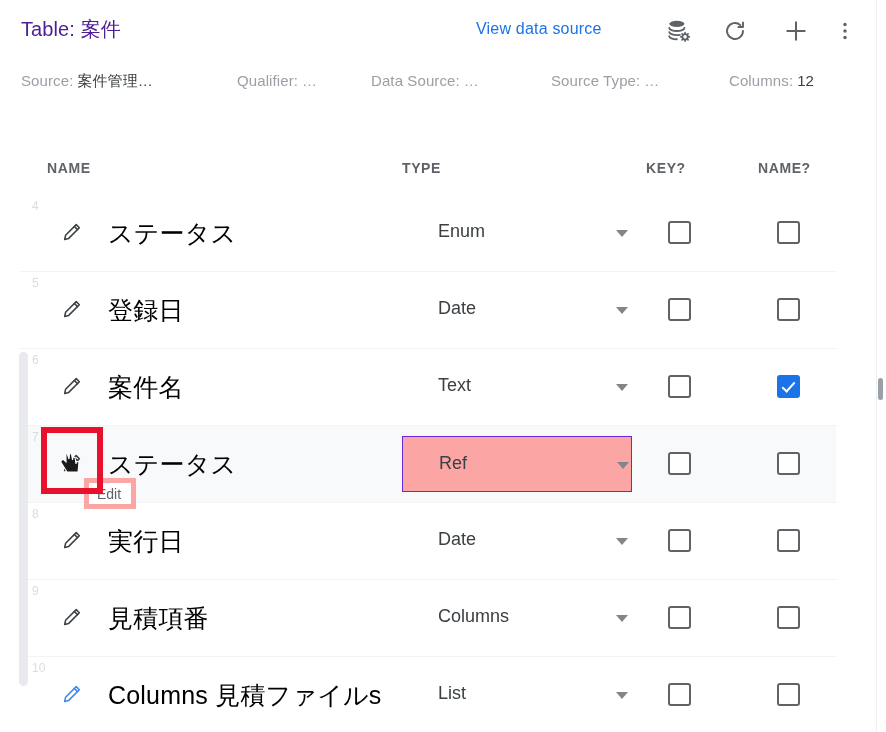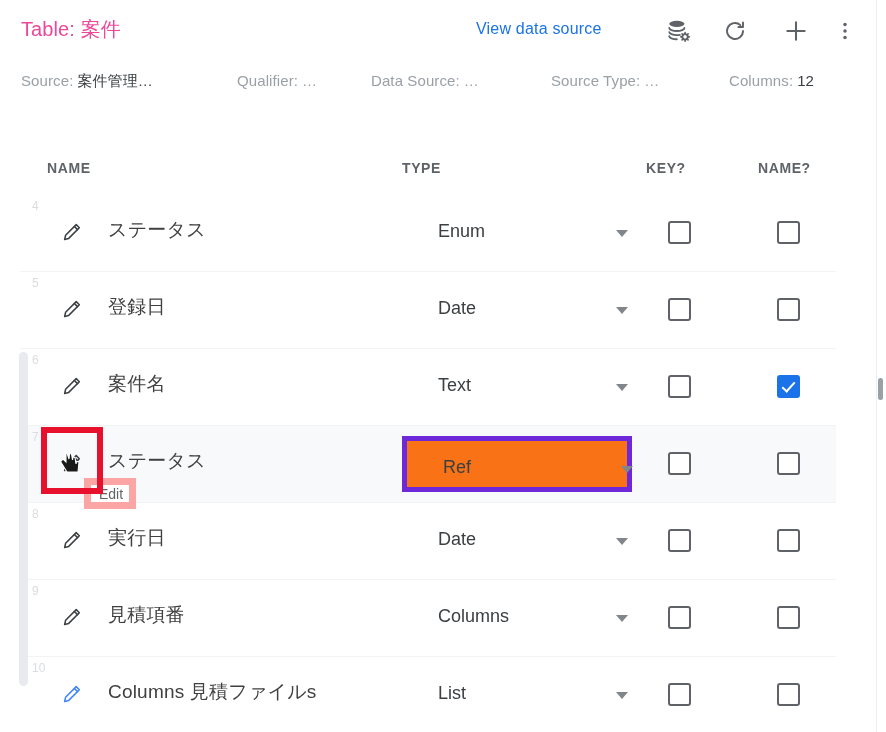--- a/index.html
+++ b/index.html
@@ -18,21 +18,21 @@
   .topbar {
     position: absolute;
     left: 0; top: 0;
     width: 886px; height: 62px;
   }
   .table-title {
     position: absolute;
     left: 21px; top: 16px;
     font-size: 20px;
     font-weight: 400;
-    color: #ec4899;
+    color: #4c1d95;
     letter-spacing: .1px;
     white-space: nowrap;
   }
   .table-title .lbl { font-weight: 500; }
   .view-link {
     position: absolute;
     left: 456px; top: 20px;
     font-size: 16px;
     font-weight: 500;
     color: #1a73e8;
@@ -118,32 +118,32 @@
   .pencil {
     position: absolute;
     left: 41px; top: 26px;
     width: 22px; height: 22px;
     cursor: pointer;
   }
   .pencil svg { display:block; }
   .colname {
     position: absolute;
     left: 88px; top: 22px;
-    font-size: 19px;
-    color: #404040;
+    font-size: 25px;
+    color: #000000;
     white-space: nowrap;
     letter-spacing: .2px;
   }
   .typecell {
     position: absolute;
     left: 382px; top: 10px;
     width: 230px; height: 56px;
     cursor: pointer;
   }
-  .typecell.boxed { border: 5px solid #6d28d9; background:#f97316; }
+  .typecell.boxed { border: 1px solid #6d28d9; background:#fca5a5; }
   .typetext {
     position: absolute;
     left: 36px; top: 16px;
     font-size: 18px;
     color: #3c4043;
     white-space: nowrap;
   }
   .caret {
     position: absolute;
     left: 214px; top: 25px;
@@ -199,21 +199,21 @@
     background: #9aa0a6;
     border-radius: 3px;
   }
 
   
   .tooltip {
     position: absolute;
     left: 84px; top: 478px;
     width: 52px; height: 31px;
     background: #ffffff;
-    border: 7px solid #fca5a5;
+    border: 5px solid #fca5a5;
     font-size: 14px;
     color: #5f6368;
     display: flex;
     align-items: center;
     padding-left: 8px;
     z-index: 40;
   }
 
   
   .cursor {

